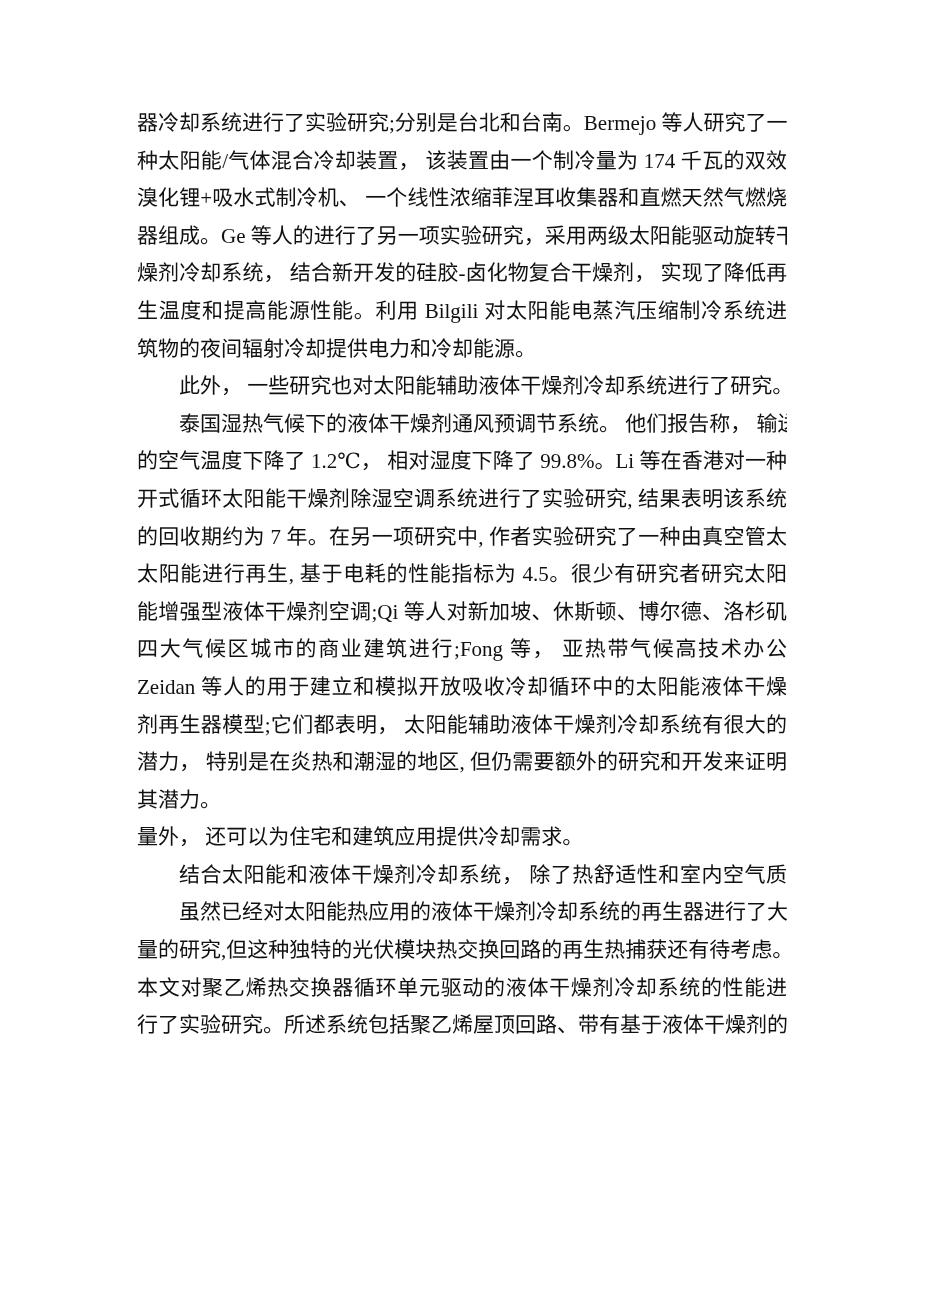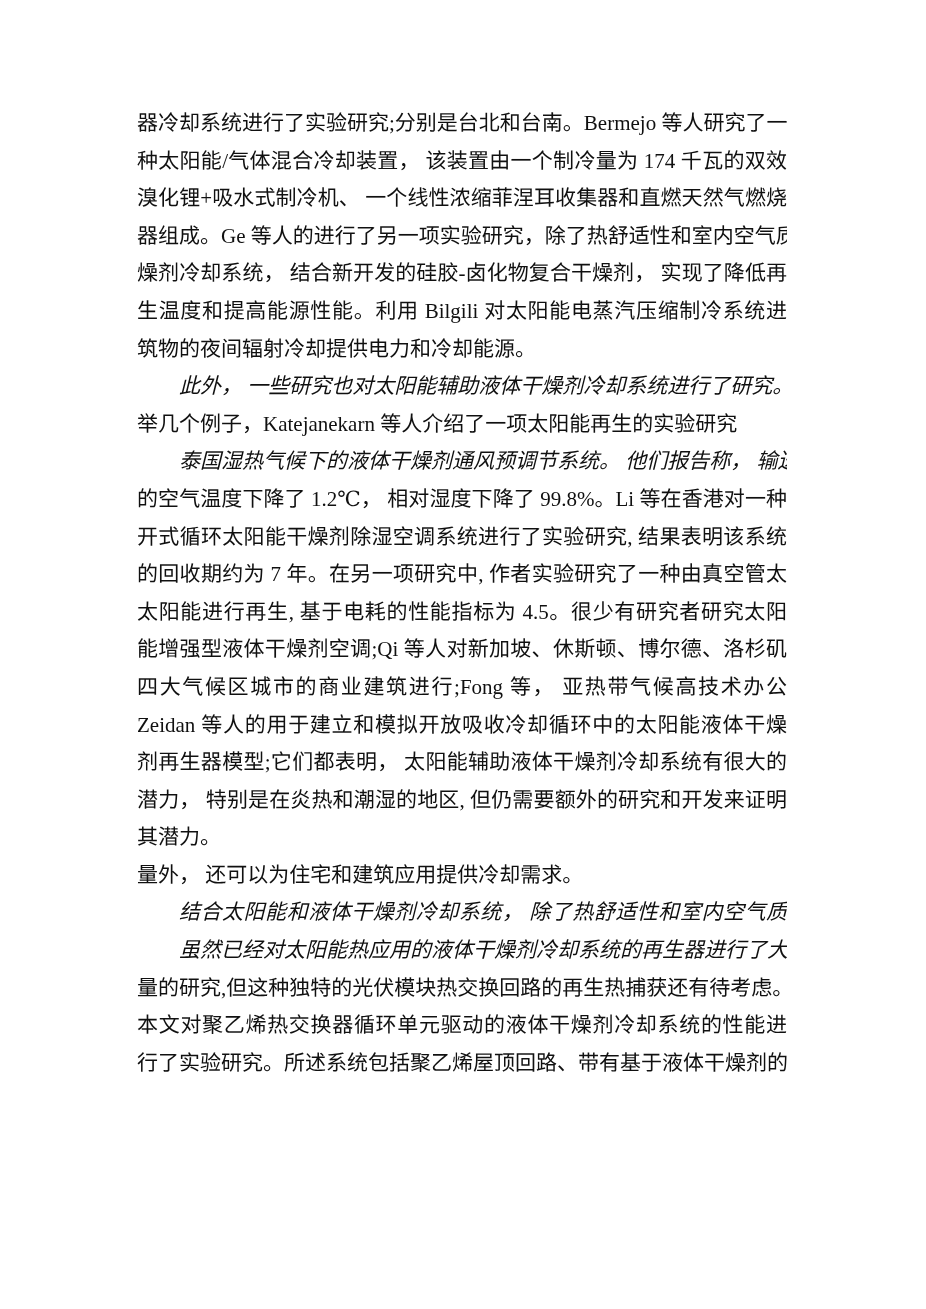--- a/index.html
+++ b/index.html
@@ -28,40 +28,38 @@
     height: 37.6px;
     line-height: 37.6px;
     white-space: nowrap;
     text-align: justify;
     
     text-align-last: justify;
     overflow: hidden;
   }
   .line.indent {
     padding-left: 42px;
-    font-style: italic;
   }
   .line.no-justify {
     text-align-last: left;
   }
 </style>
 </head>
 <body>
 
 <div class="page">
   <div class="text-block">
       <div class="line">器冷却系统进行了实验研究;分别是台北和台南。Bermejo 等人研究了一</div>
       <div class="line">种太阳能/气体混合冷却装置， 该装置由一个制冷量为 174 千瓦的双效</div>
       <div class="line">溴化锂+吸水式制冷机、 一个线性浓缩菲涅耳收集器和直燃天然气燃烧</div>
-      <div class="line">器组成。Ge 等人的进行了另一项实验研究，除了热舒适性和室内空气质</div>
+      <div class="line">器组成。Ge 等人的进行了另一项实验研究，采用两级太阳能驱动旋转干</div>
       <div class="line">燥剂冷却系统， 结合新开发的硅胶-卤化物复合干燥剂， 实现了降低再</div>
       <div class="line">生温度和提高能源性能。利用 Bilgili 对太阳能电蒸汽压缩制冷系统进</div>
       <div class="line no-justify">筑物的夜间辐射冷却提供电力和冷却能源。</div>
       <div class="line indent">此外， 一些研究也对太阳能辅助液体干燥剂冷却系统进行了研究。</div>
-      <div class="line no-justify">举几个例子，Katejanekarn 等人介绍了一项太阳能再生的实验研究</div>
       <div class="line indent">泰国湿热气候下的液体干燥剂通风预调节系统。 他们报告称， 输送</div>
       <div class="line">的空气温度下降了 1.2℃， 相对湿度下降了 99.8%。Li 等在香港对一种</div>
       <div class="line">开式循环太阳能干燥剂除湿空调系统进行了实验研究, 结果表明该系统</div>
       <div class="line">的回收期约为 7 年。在另一项研究中, 作者实验研究了一种由真空管太</div>
       <div class="line">太阳能进行再生, 基于电耗的性能指标为 4.5。很少有研究者研究太阳</div>
       <div class="line">能增强型液体干燥剂空调;Qi 等人对新加坡、休斯顿、博尔德、洛杉矶</div>
       <div class="line">四大气候区城市的商业建筑进行;Fong 等， 亚热带气候高技术办公</div>
       <div class="line">Zeidan 等人的用于建立和模拟开放吸收冷却循环中的太阳能液体干燥</div>
       <div class="line">剂再生器模型;它们都表明， 太阳能辅助液体干燥剂冷却系统有很大的</div>
       <div class="line">潜力， 特别是在炎热和潮湿的地区, 但仍需要额外的研究和开发来证明</div>

